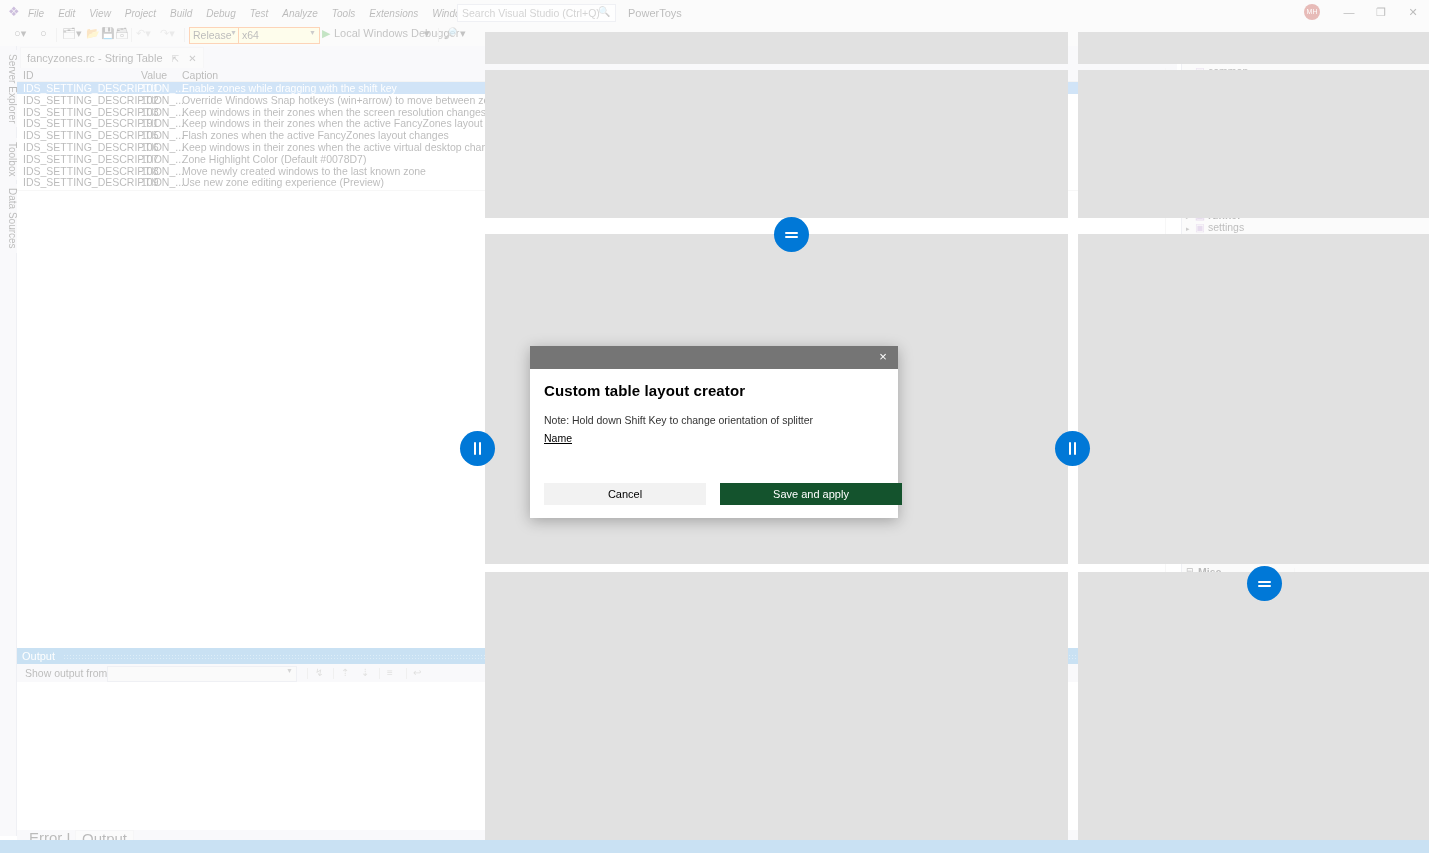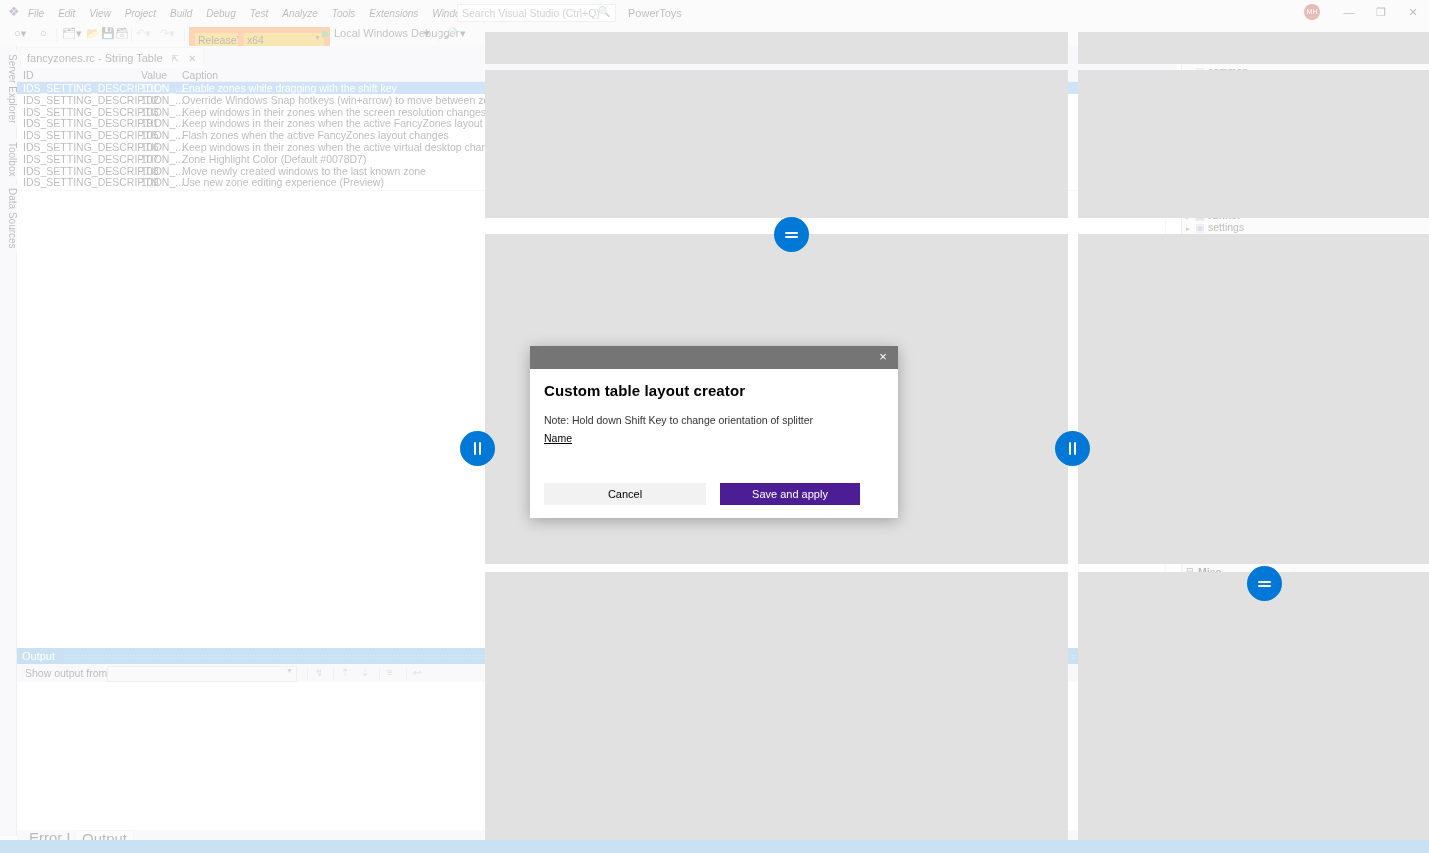--- a/index.html
+++ b/index.html
@@ -28,21 +28,21 @@
   .wbtn{position:absolute;top:4px;width:18px;height:16px;text-align:center;font-size:11px;color:#1e1e1e;line-height:16px;}
   .wmin{left:1340px;}.wmax{left:1372px;}.wclose{left:1404px;}
   .liveshare{position:absolute;right:46px;top:26px;font-size:11px;color:#1e1e1e;}
   .liveshare .ic{margin-right:4px;}
   .feedback{position:absolute;right:12px;top:26px;font-size:11px;color:#444;}
 
   
   .toolbar{position:absolute;left:0;top:24px;width:1429px;height:22px;background:#f5f5f5;}
   .tb-item{position:absolute;top:3px;font-size:11px;color:#3b3b3b;}
   .tb-sep{position:absolute;top:4px;width:1px;height:14px;background:#d6d6d6;}
-  .combo{position:absolute;top:3px;height:15px;background:#eab308;border:6px solid #f97316;font-size:10.5px;color:#1e1e1e;padding:0 2px;}
+  .combo{position:absolute;top:3px;height:15px;background:#fef9c3;border:1px solid #f97316;font-size:10.5px;color:#1e1e1e;padding:0 2px;}
   .combo .cv{position:absolute;left:3px;top:1px;}
   .combo .ca{position:absolute;right:3px;top:1px;font-size:7px;color:#555;}
 
   
   .leftstrip{position:absolute;left:0;top:46px;width:16px;height:790px;background:#eeeef2;border-right:1px solid #cccedb;}
   .vtab{position:absolute;left:0;width:16px;writing-mode:vertical-rl;font-size:10px;color:#1e1e1e;padding:4px 2px;white-space:nowrap;background:#eeeef2;}
 
   
   .doctabrow{position:absolute;left:17px;top:46px;width:1160px;height:22px;background:#eeeef2;}
   .doctab{position:absolute;left:3px;top:1px;height:20px;background:#f5f5f5;border:1px solid #e4e4e8;border-bottom:none;padding:0 6px;font-size:11px;line-height:20px;color:#1e1e1e;}
@@ -136,21 +136,21 @@
   .dlg-close{position:absolute;right:6px;top:2px;width:18px;height:18px;line-height:18px;text-align:center;
              color:#fff;font-size:13px;cursor:pointer;}
   .dlg-h1{position:absolute;left:14px;top:36px;font-size:15px;font-weight:bold;color:#000;letter-spacing:.1px;}
   .dlg-note{position:absolute;left:14px;top:68px;font-size:10.5px;color:#333;}
   .dlg-lab{position:absolute;left:14px;top:86px;font-size:10.5px;color:#000;text-decoration:underline;}
   .dlg-input{position:absolute;left:14px;top:101px;width:342px;height:19px;border:1px solid #cccccc;
              background:#fff;font-family:"Liberation Sans",sans-serif;font-size:11px;color:#1e1e1e;padding:0 6px;box-sizing:border-box;}
   .dlg-btn{position:absolute;top:137px;height:22px;border:none;font-family:"Liberation Sans",sans-serif;
            font-size:11px;cursor:pointer;}
   .btn-cancel{left:14px;width:162px;background:#f2f2f2;color:#000;}
-  .btn-save{left:190px;width:140px;background:#4c1d95;color:#fff;}
+  .btn-save{left:190px;width:182px;background:#14532d;color:#fff;}
 </style>
 </head>
 <body>
 
 <div id="vs-shell">
 
   <div class="titlebar">
     <div class="vs-logo">❖</div>
     <div class="menubar">
       <span>File</span>

